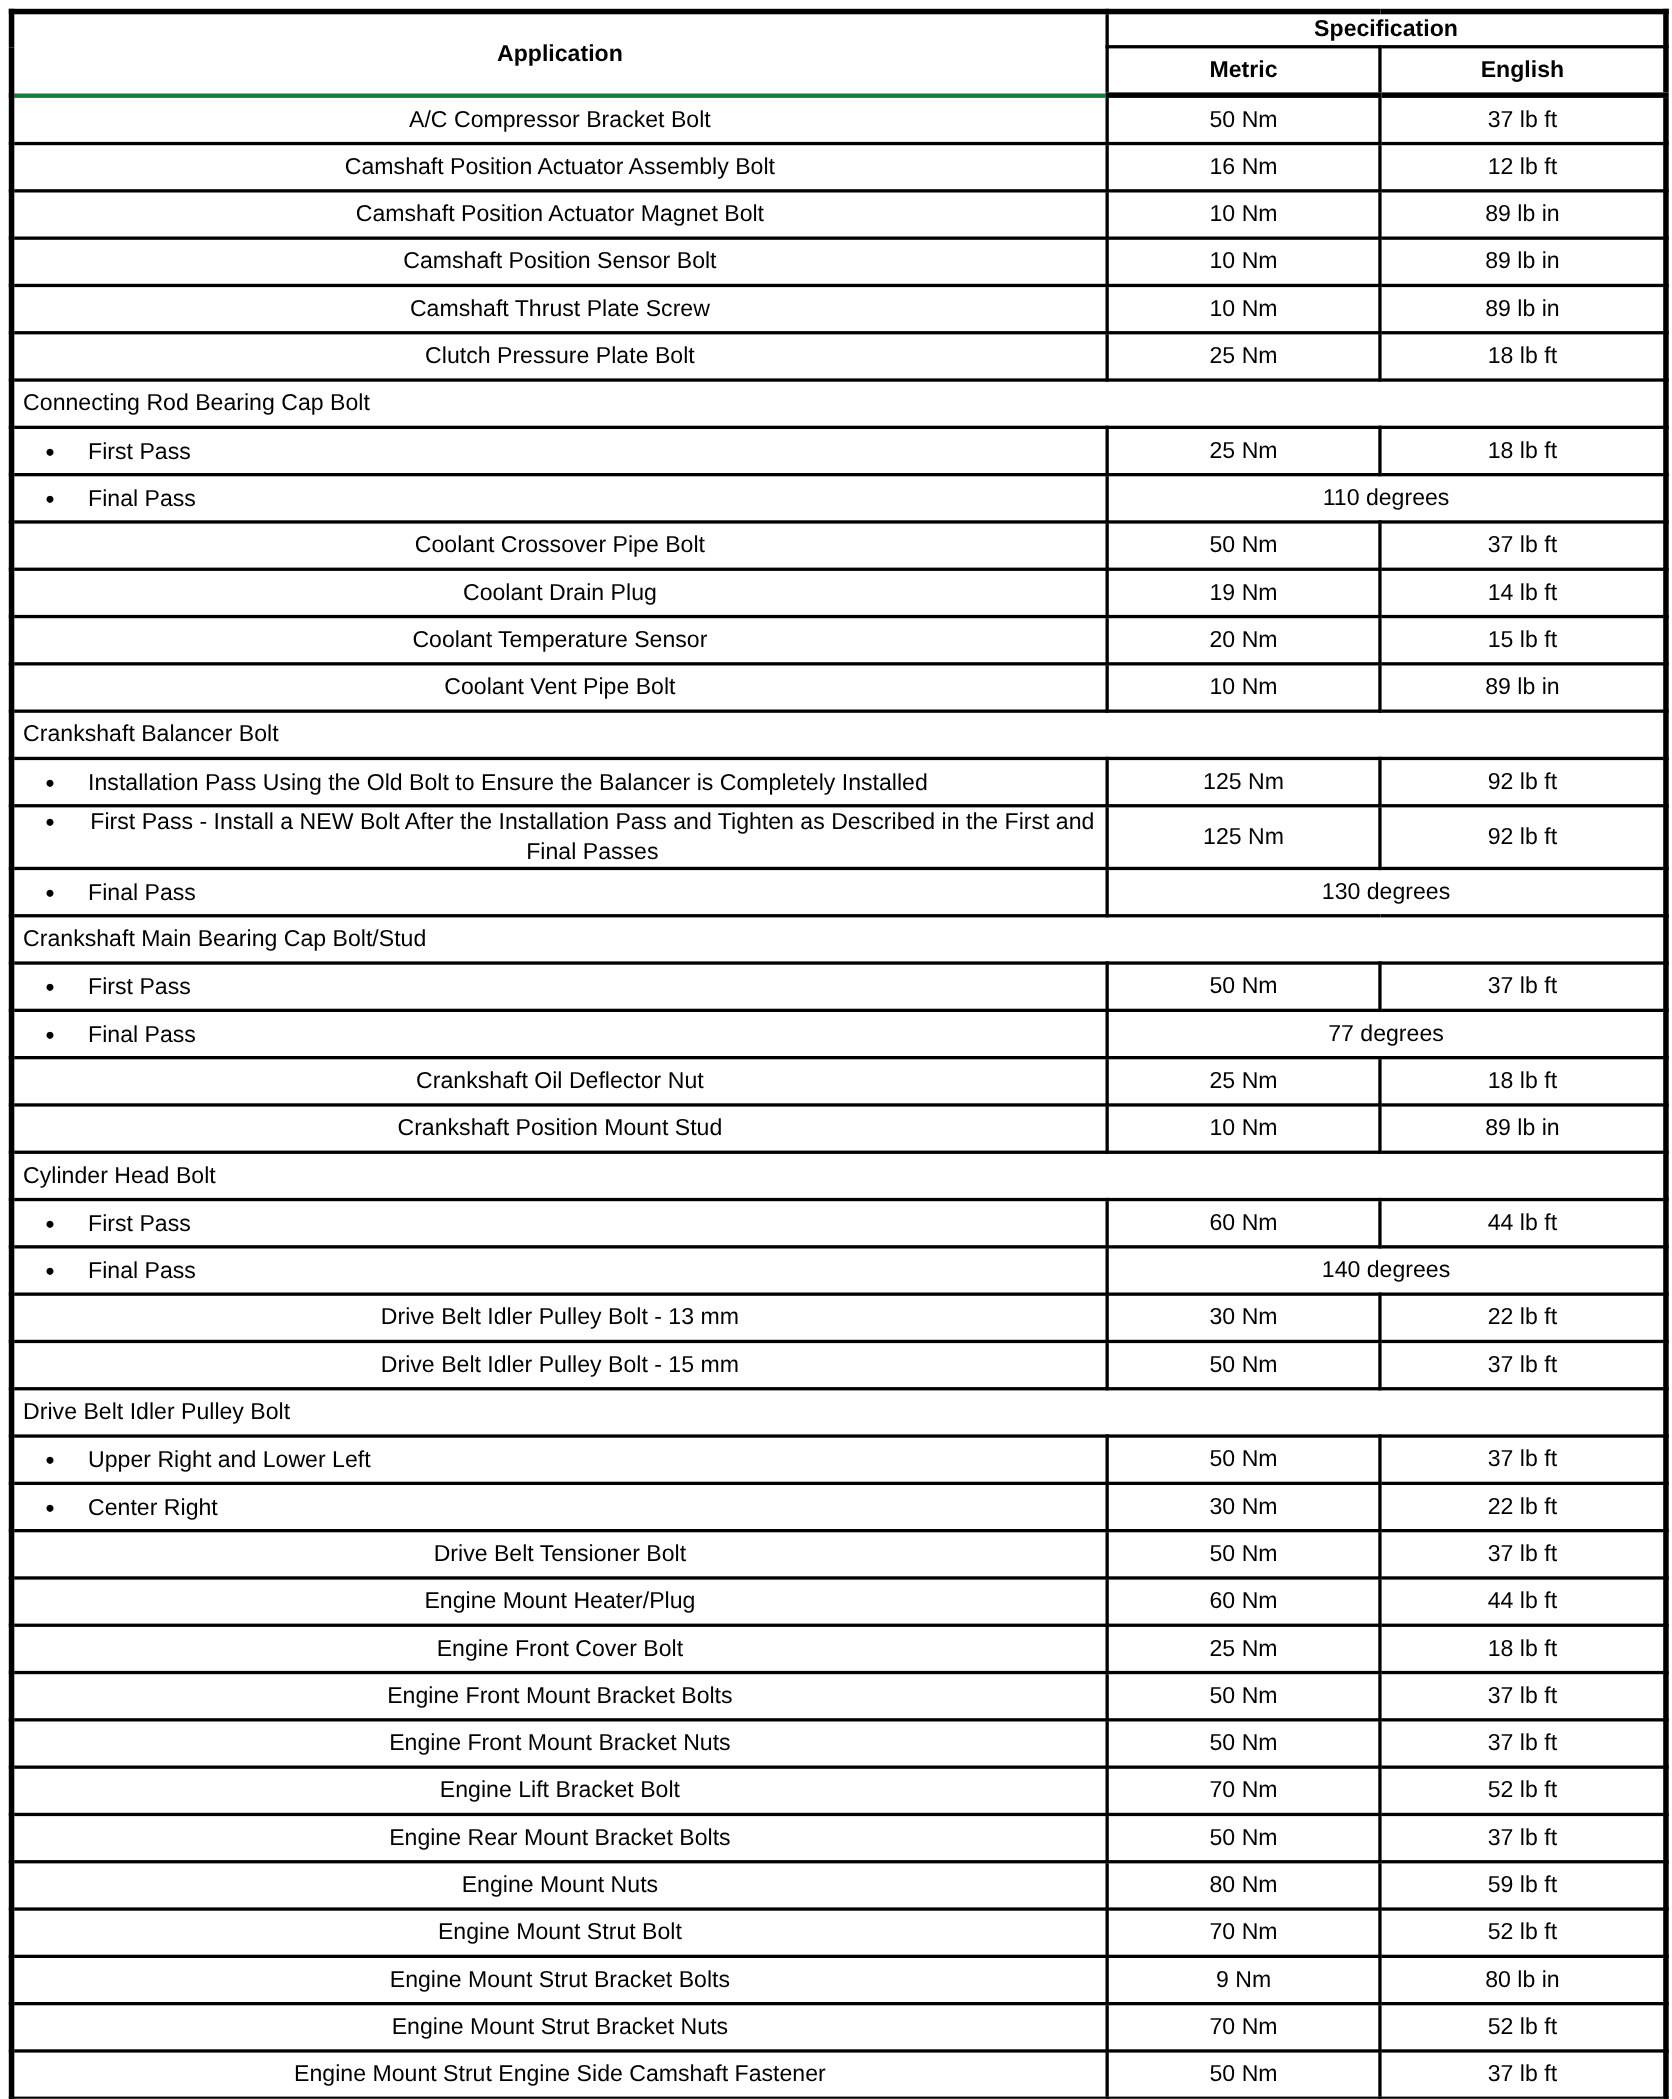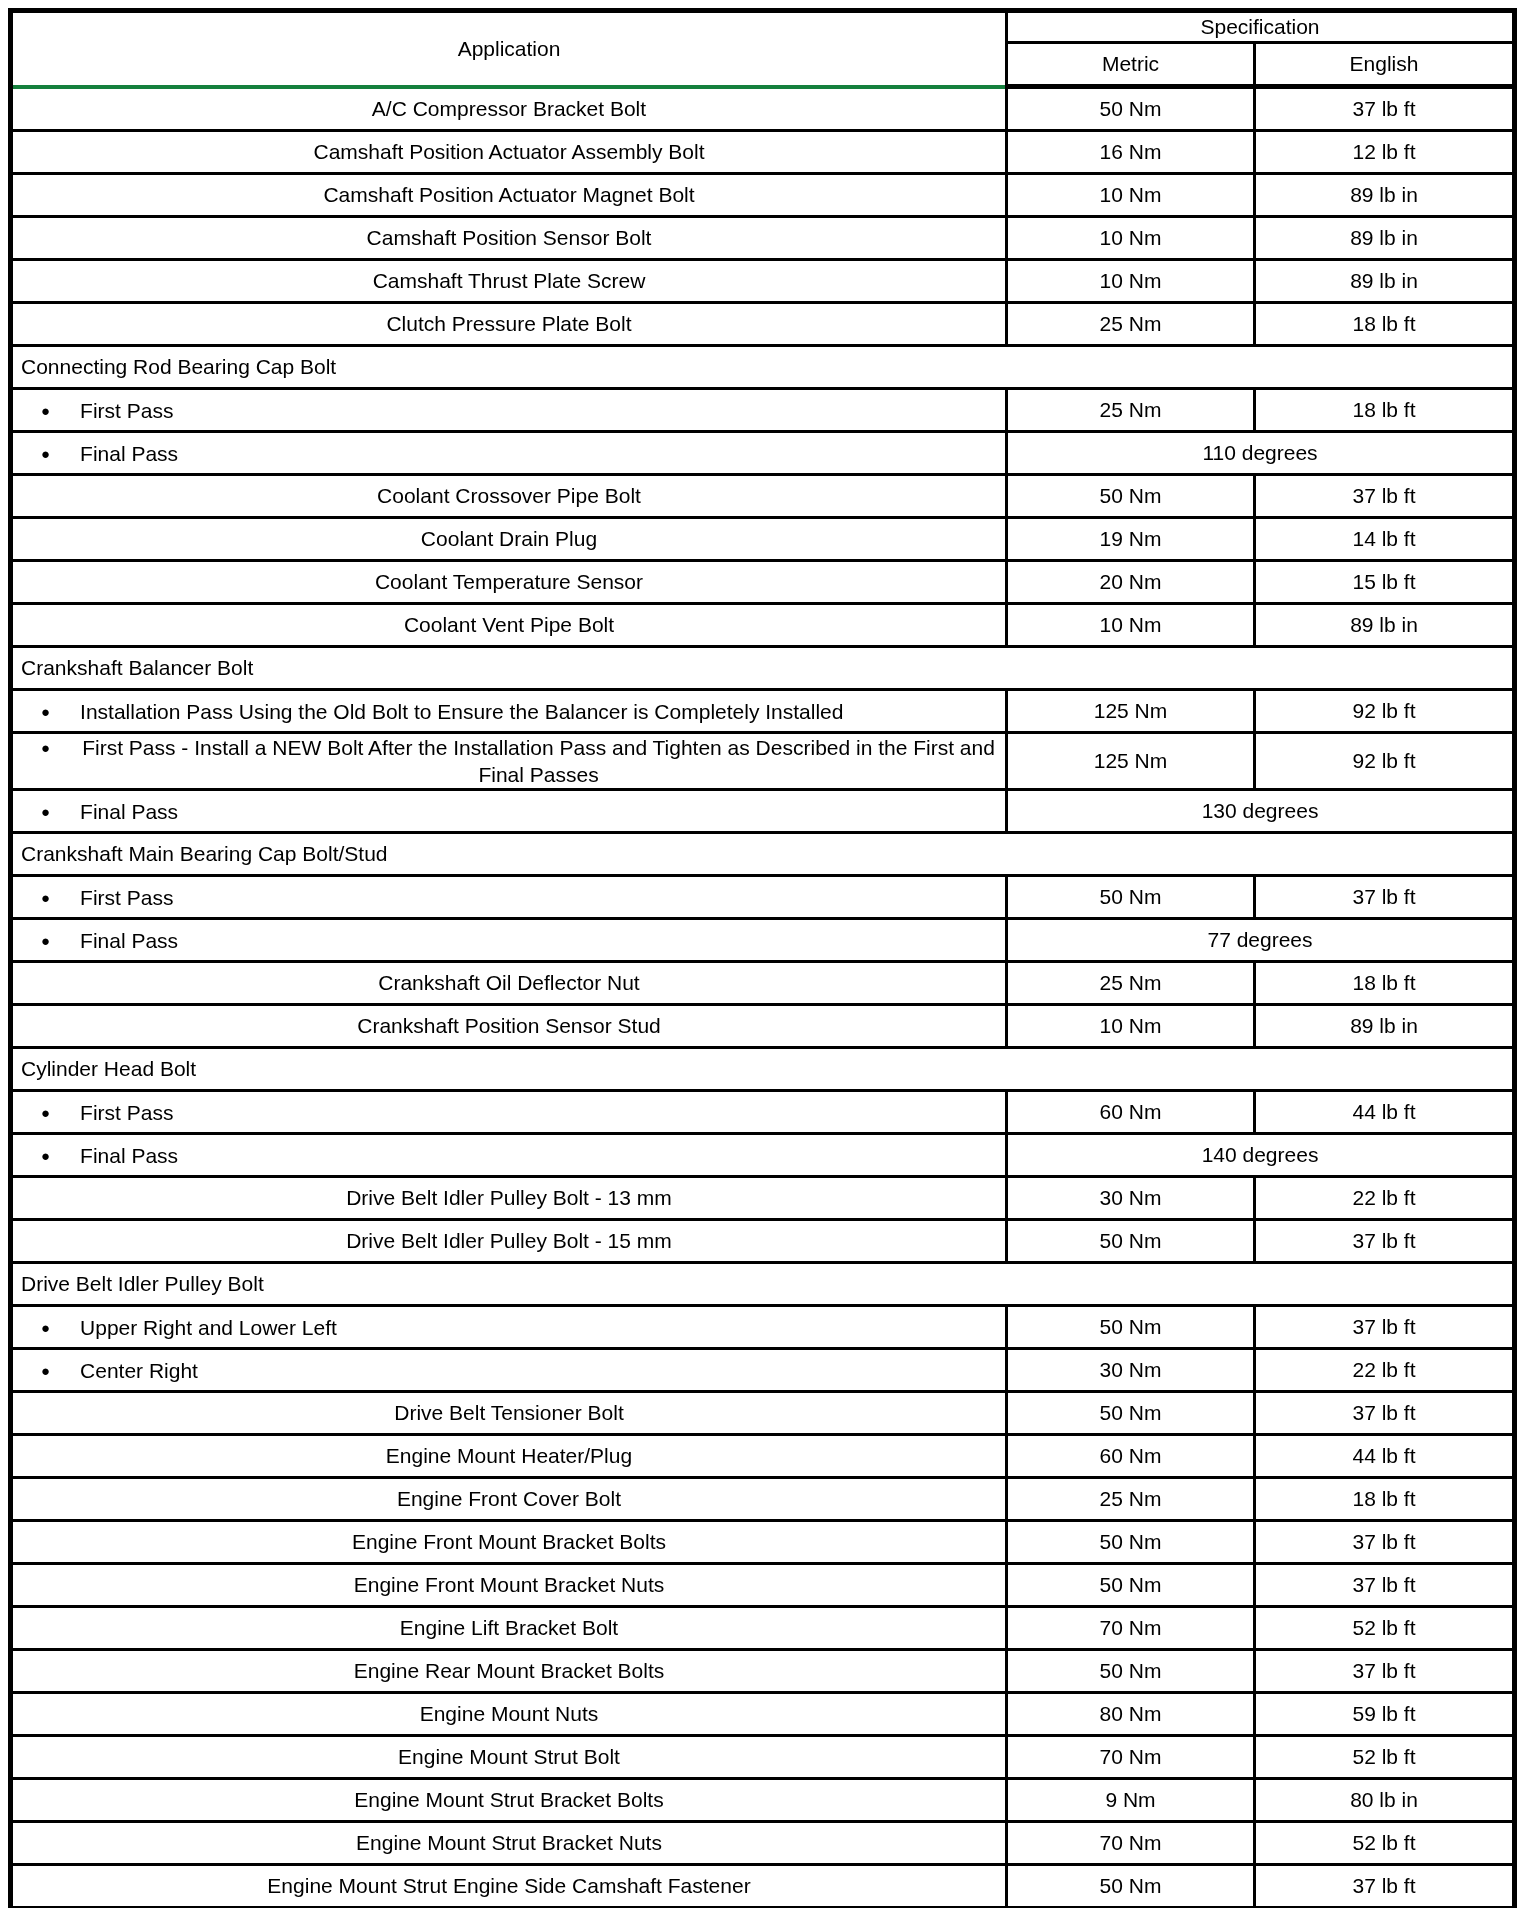--- a/index.html
+++ b/index.html
@@ -27,21 +27,21 @@
   col.c-metric { width: 248px; }
   col.c-english { width: 260px; }
 
   th, td {
     border: 3px solid #000;
     padding: 0 8px;
     vertical-align: middle;
     overflow: hidden;
   }
   thead th {
-    font-weight: normal;
+    font-weight: bold;
     text-align: center;
   }
   th.h-spec {
     height: 28px;
     border-bottom: 1px solid #000;
   }
   th.h-app {
     border-bottom: 4px solid #15803d;
   }
   th.h-unit {
@@ -218,21 +218,21 @@
       </td>
       <td class="val" colspan="2">77 degrees</td>
     </tr>
 
     <tr>
       <td class="app">Crankshaft Oil Deflector Nut</td>
       <td class="val">25 Nm</td>
       <td class="val">18 lb ft</td>
     </tr>
     <tr>
-      <td class="app">Crankshaft Position Sensor Stud</td>
+      <td class="app">Crankshaft Position Mount Stud</td>
       <td class="val">10 Nm</td>
       <td class="val">89 lb in</td>
     </tr>
 
     <tr>
       <td class="group" colspan="3">Cylinder Head Bolt</td>
     </tr>
     <tr>
       <td class="app">
         <div class="b">

